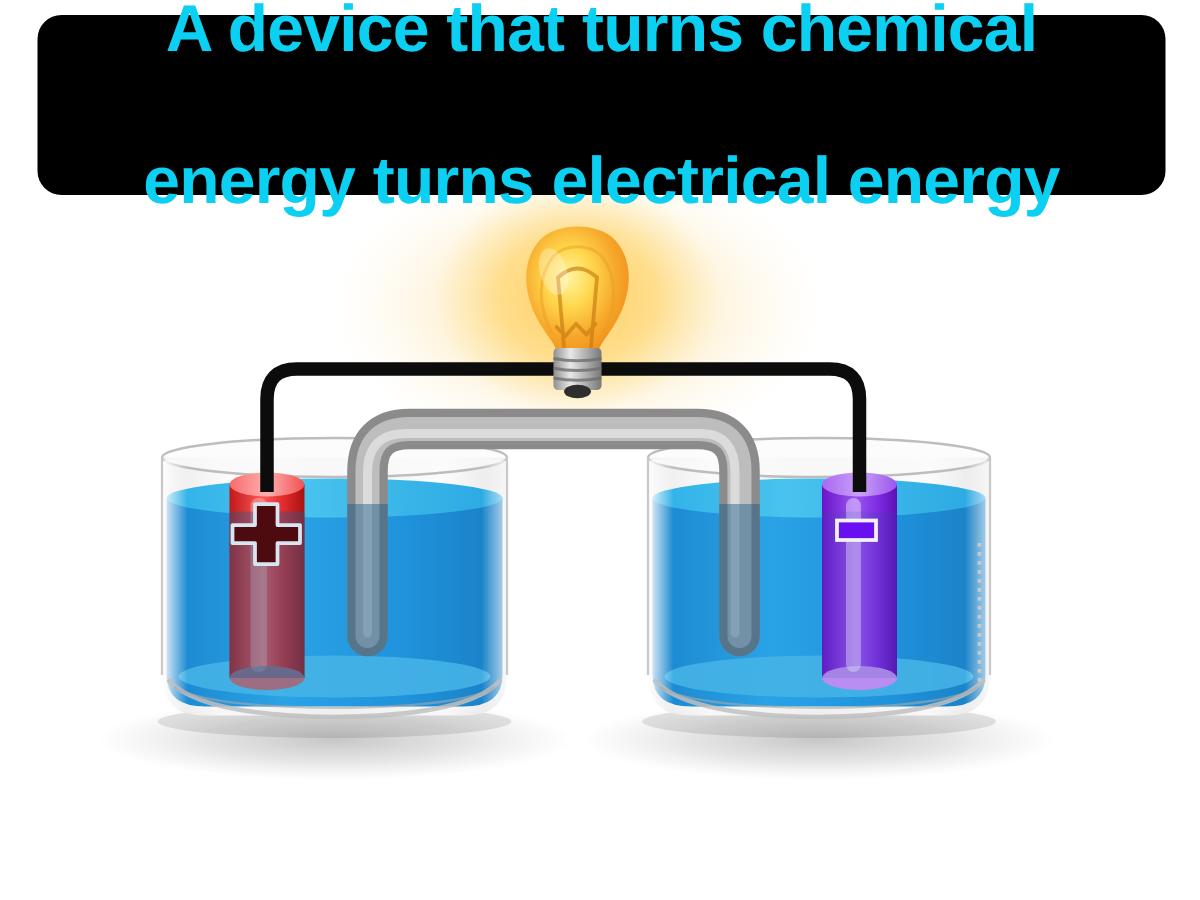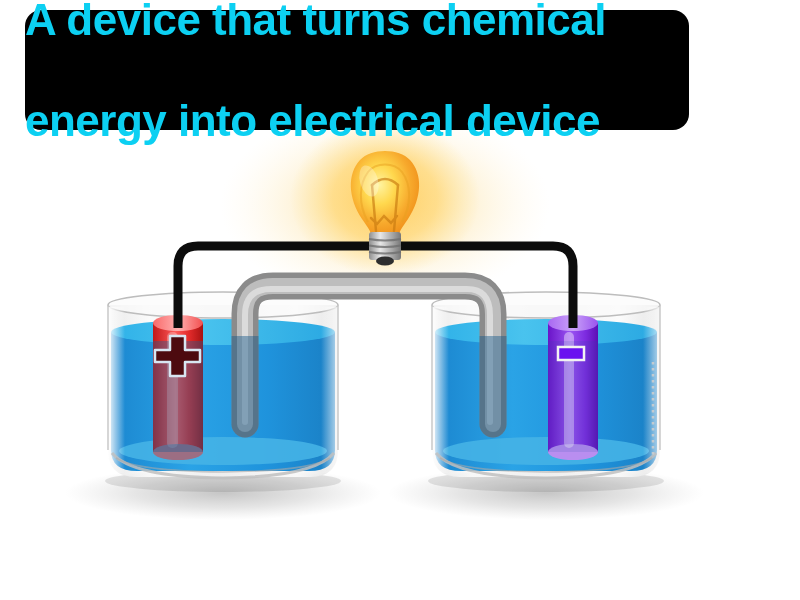--- a/index.html
+++ b/index.html
@@ -14,28 +14,28 @@
   .stage {
     position: relative;
     width: 800px;
     height: 600px;
     background: #ffffff;
   }
   .banner {
     position: absolute;
     left: 25px;
     top: 10px;
-    width: 664px;
+    width: 752px;
     height: 120px;
     background: #000000;
     border-radius: 16px;
     z-index: 5;
     display: flex;
     flex-direction: column;
-    align-items: flex-start;
+    align-items: center;
     justify-content: center;
     gap: 48px;
   }
   .banner-line {
     color: #0cd0f2;
     font-size: 44px;
     font-weight: bold;
     line-height: 53px;
     letter-spacing: -0.5px;
     white-space: nowrap;
@@ -47,21 +47,21 @@
     z-index: 1;
   }
 </style>
 </head>
 <body>
 
 <div class="stage">
 
   <div class="banner">
     <div class="banner-line">A device that turns chemical</div>
-    <div class="banner-line">energy into electrical device</div>
+    <div class="banner-line">energy turns electrical energy</div>
   </div>
 
   <svg class="diagram-svg" width="800" height="600" viewBox="0 0 800 600">
     <defs>
       <radialGradient id="glowWide" cx="50%" cy="50%" r="50%">
         <stop offset="0%" stop-color="rgba(253,224,150,0.85)"></stop>
         <stop offset="55%" stop-color="rgba(253,233,185,0.5)"></stop>
         <stop offset="100%" stop-color="rgba(255,246,225,0)"></stop>
       </radialGradient>
       <radialGradient id="glowCore" cx="50%" cy="50%" r="50%">

